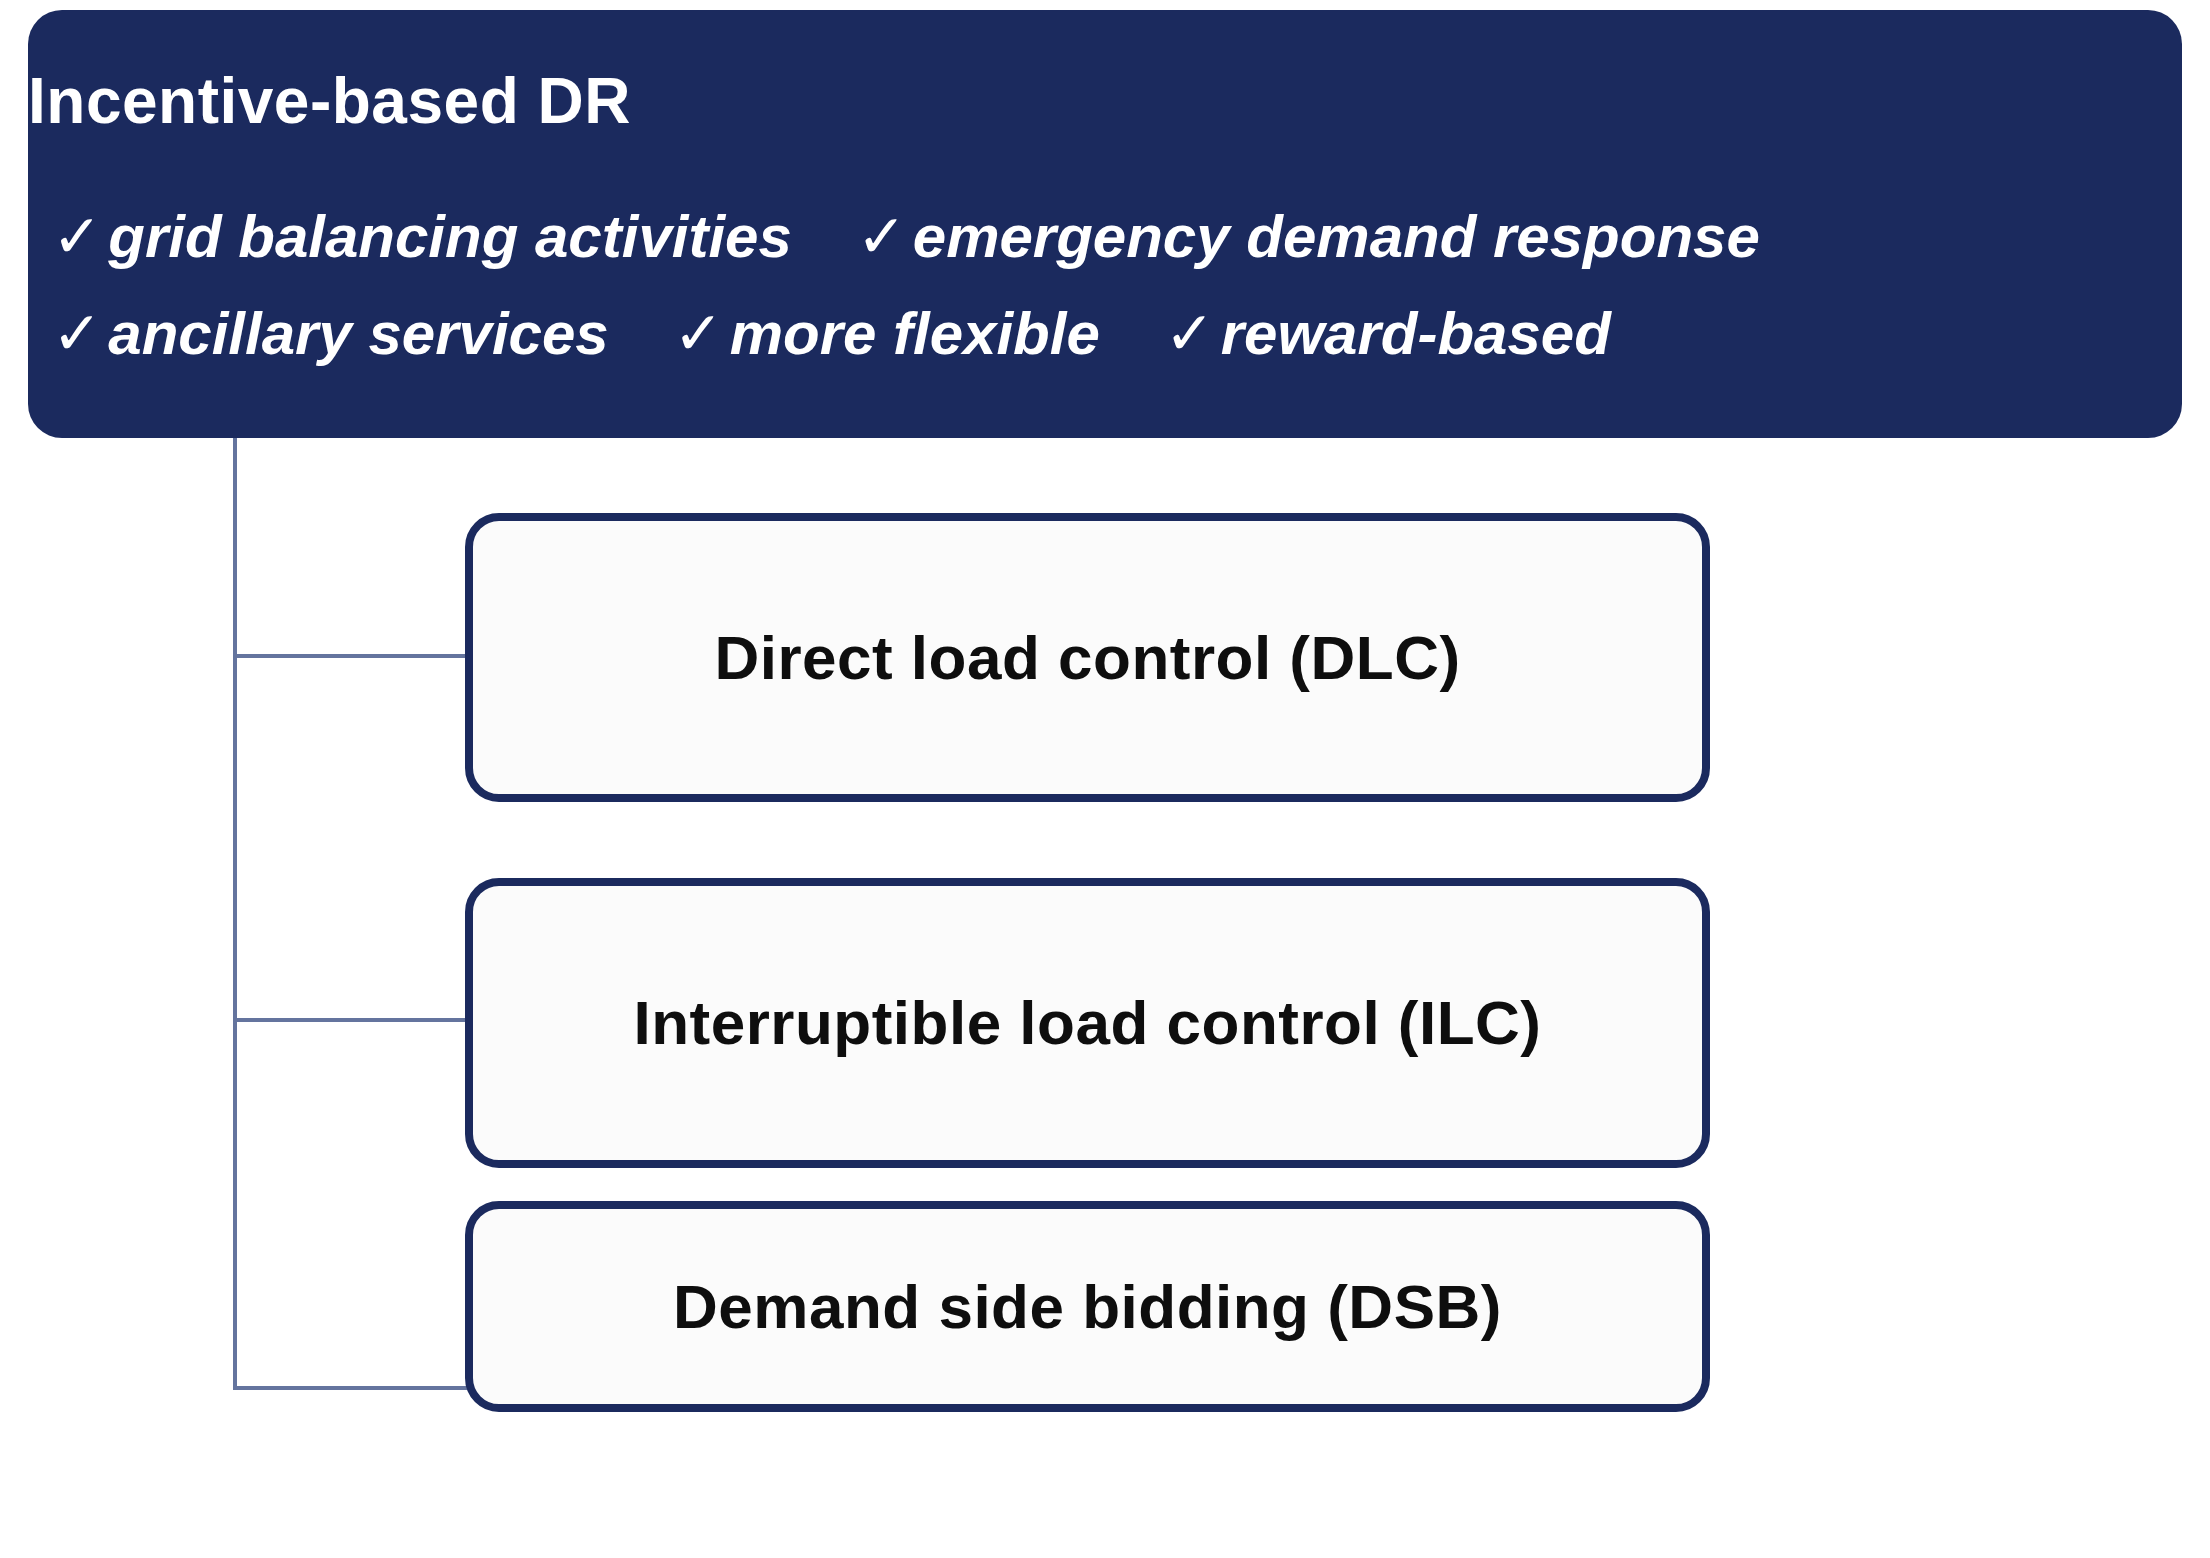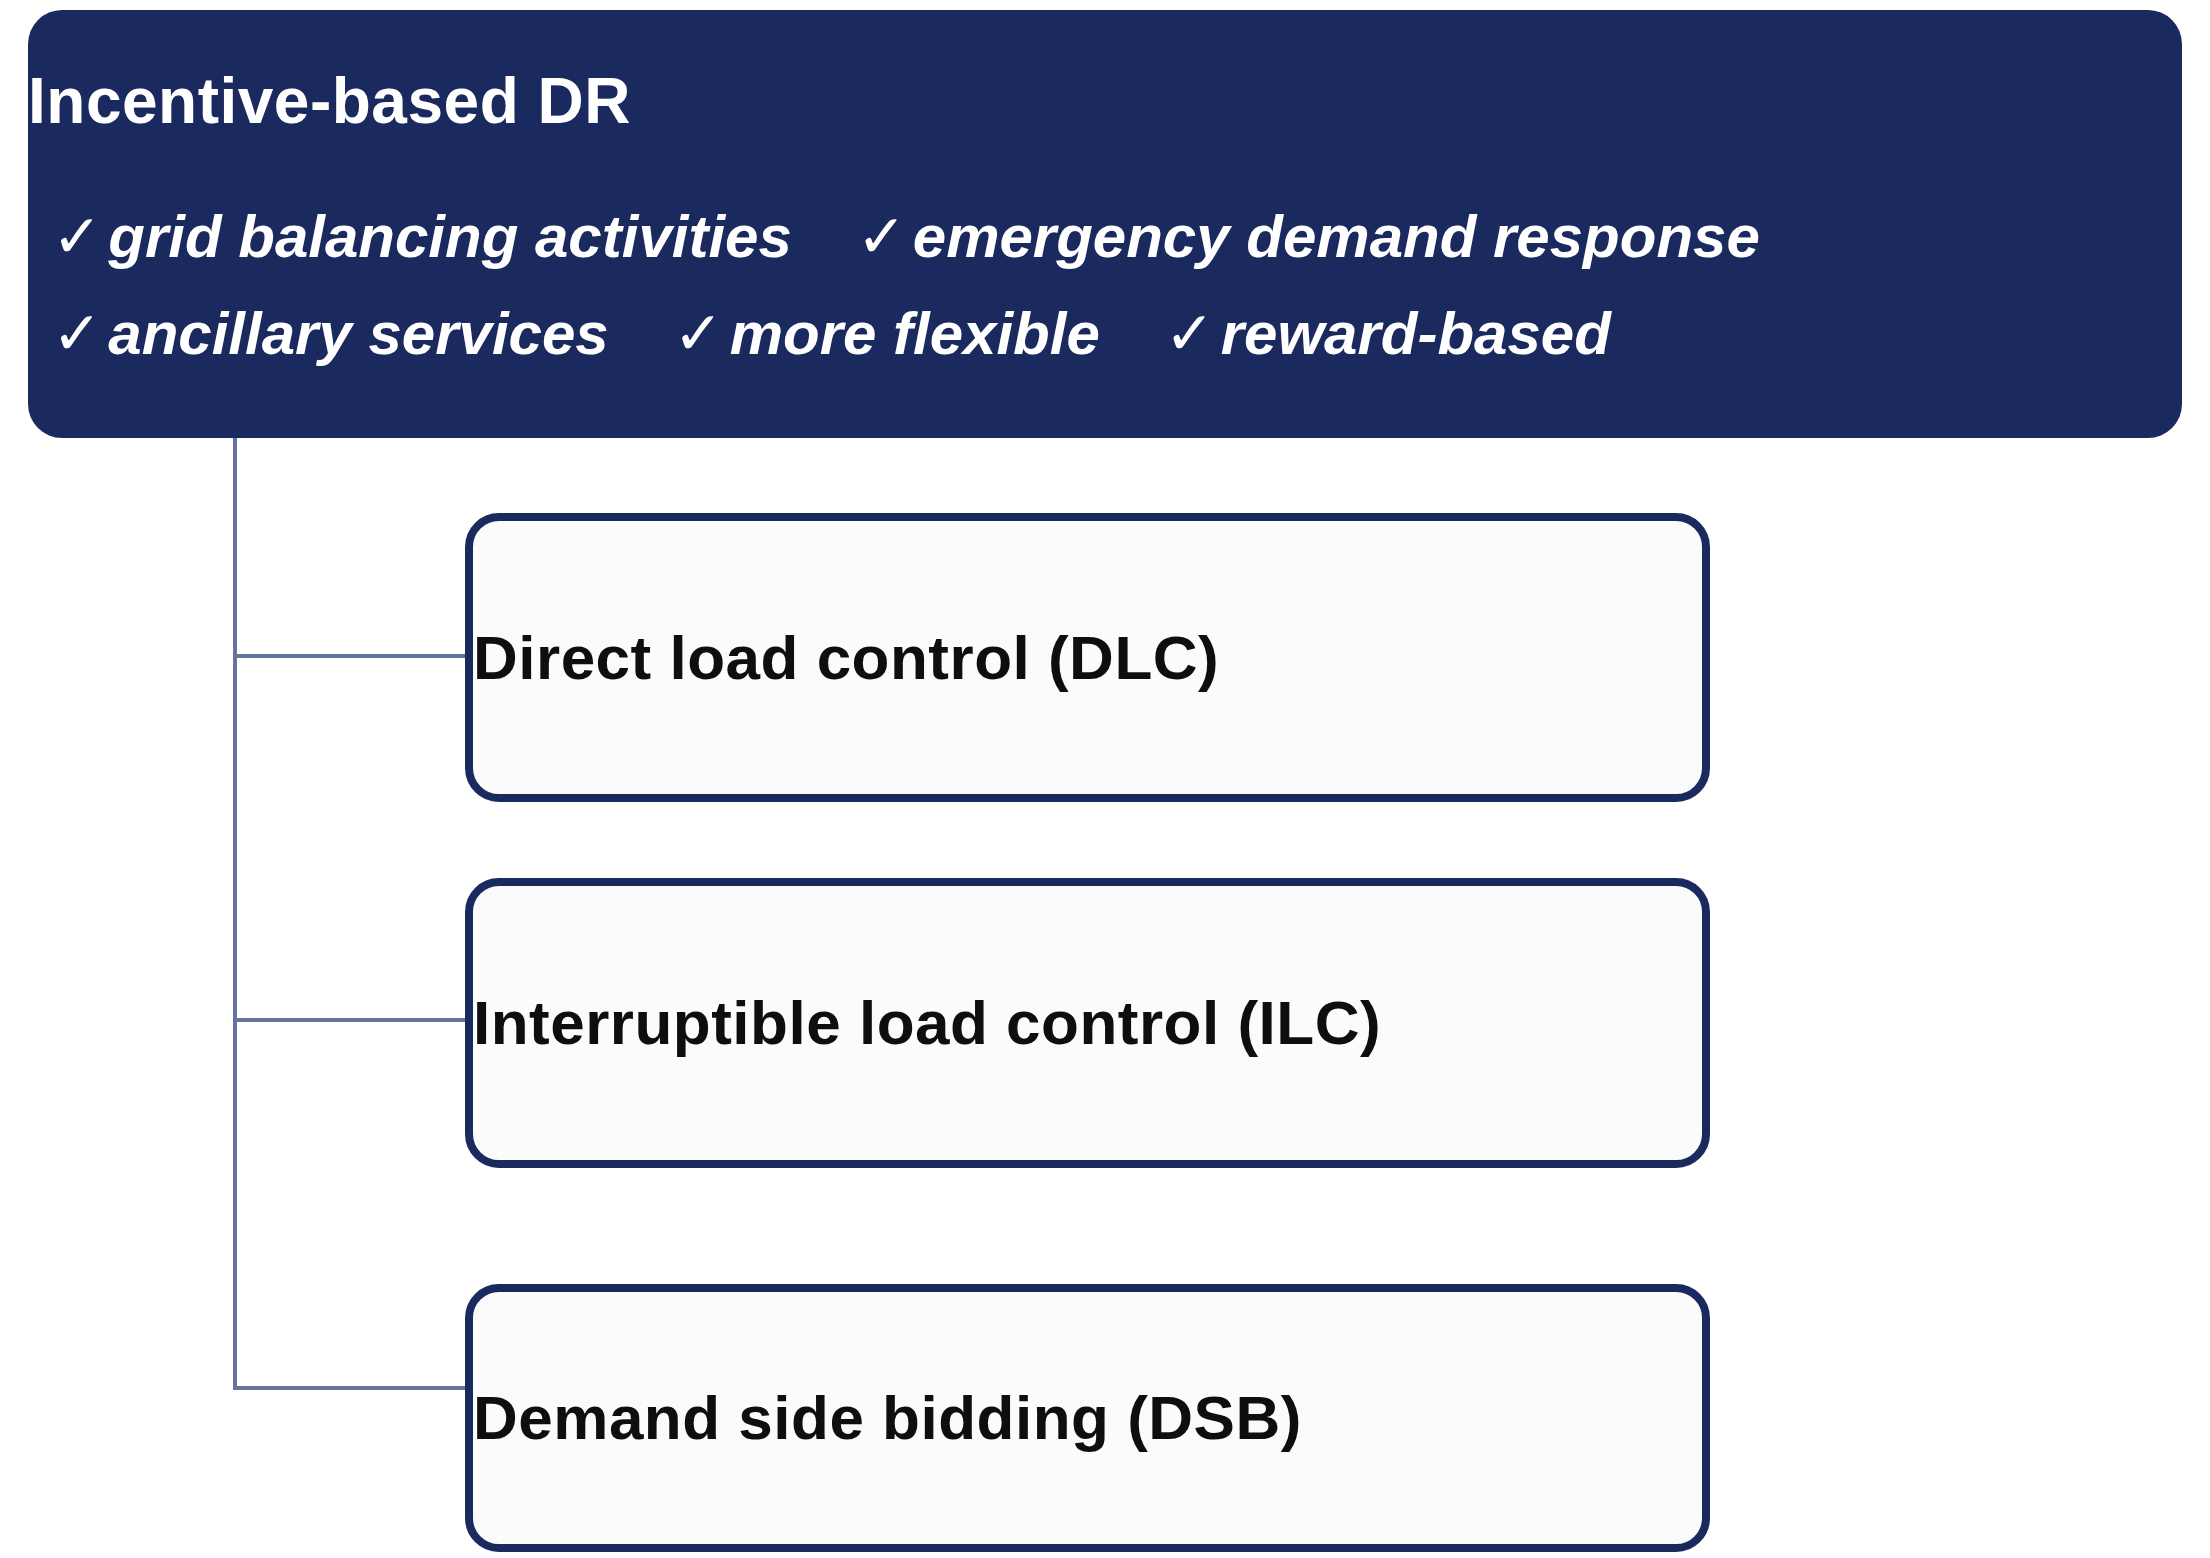--- a/index.html
+++ b/index.html
@@ -71,26 +71,26 @@
     position: absolute;
     left: 465px;
     width: 1245px;
     background: var(--child-bg);
     border: 8px solid var(--navy);
     border-radius: 34px;
     color: var(--child-text);
     text-align: center;
     display: flex;
     flex-direction: row;
-    justify-content: flex-start;
+    justify-content: center;
     align-items: center;
   }
   .child-1 { top: 513px; height: 289px; }
   .child-2 { top: 878px; height: 290px; gap: 48px; }
-  .child-3 { top: 1284px; height: 268px; }
+  .child-3 { top: 1201px; height: 211px; }
 
   .child-title {
     font-size: 62px;
     line-height: 74px;
     font-weight: bold;
     letter-spacing: 0.5px;
   }
   .child-feature {
     margin-top: 10px;
     font-size: 58px;

